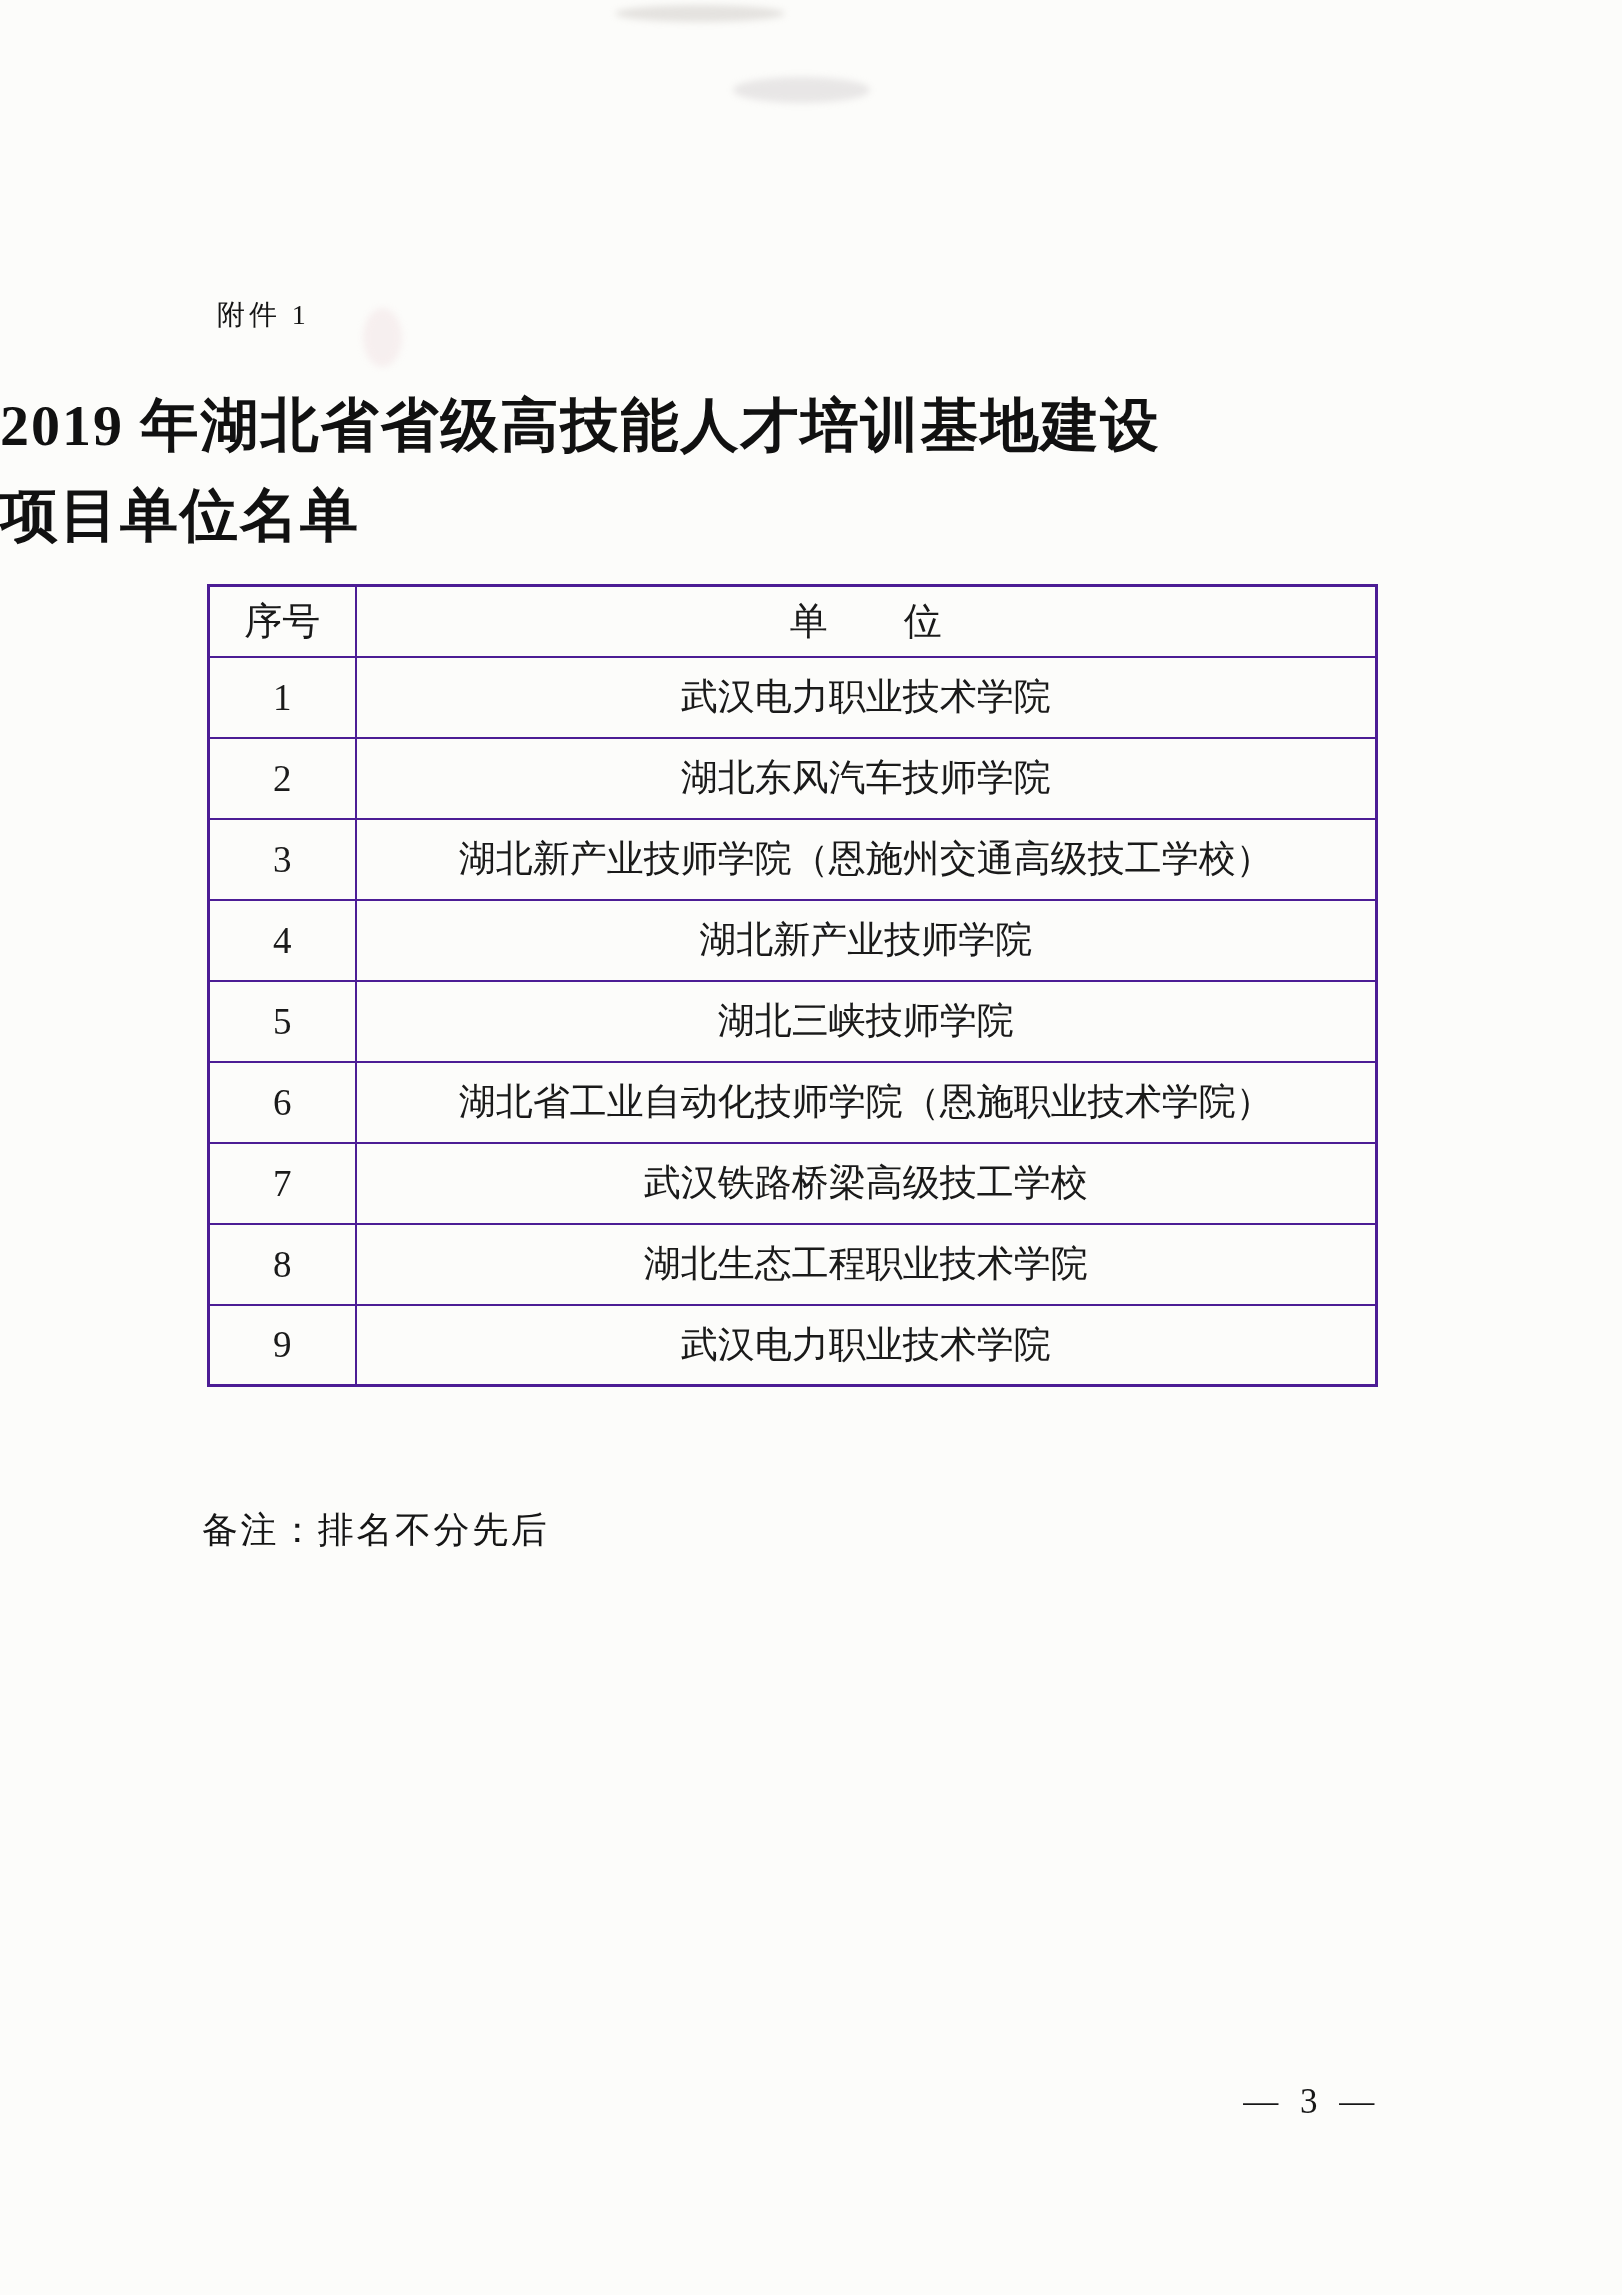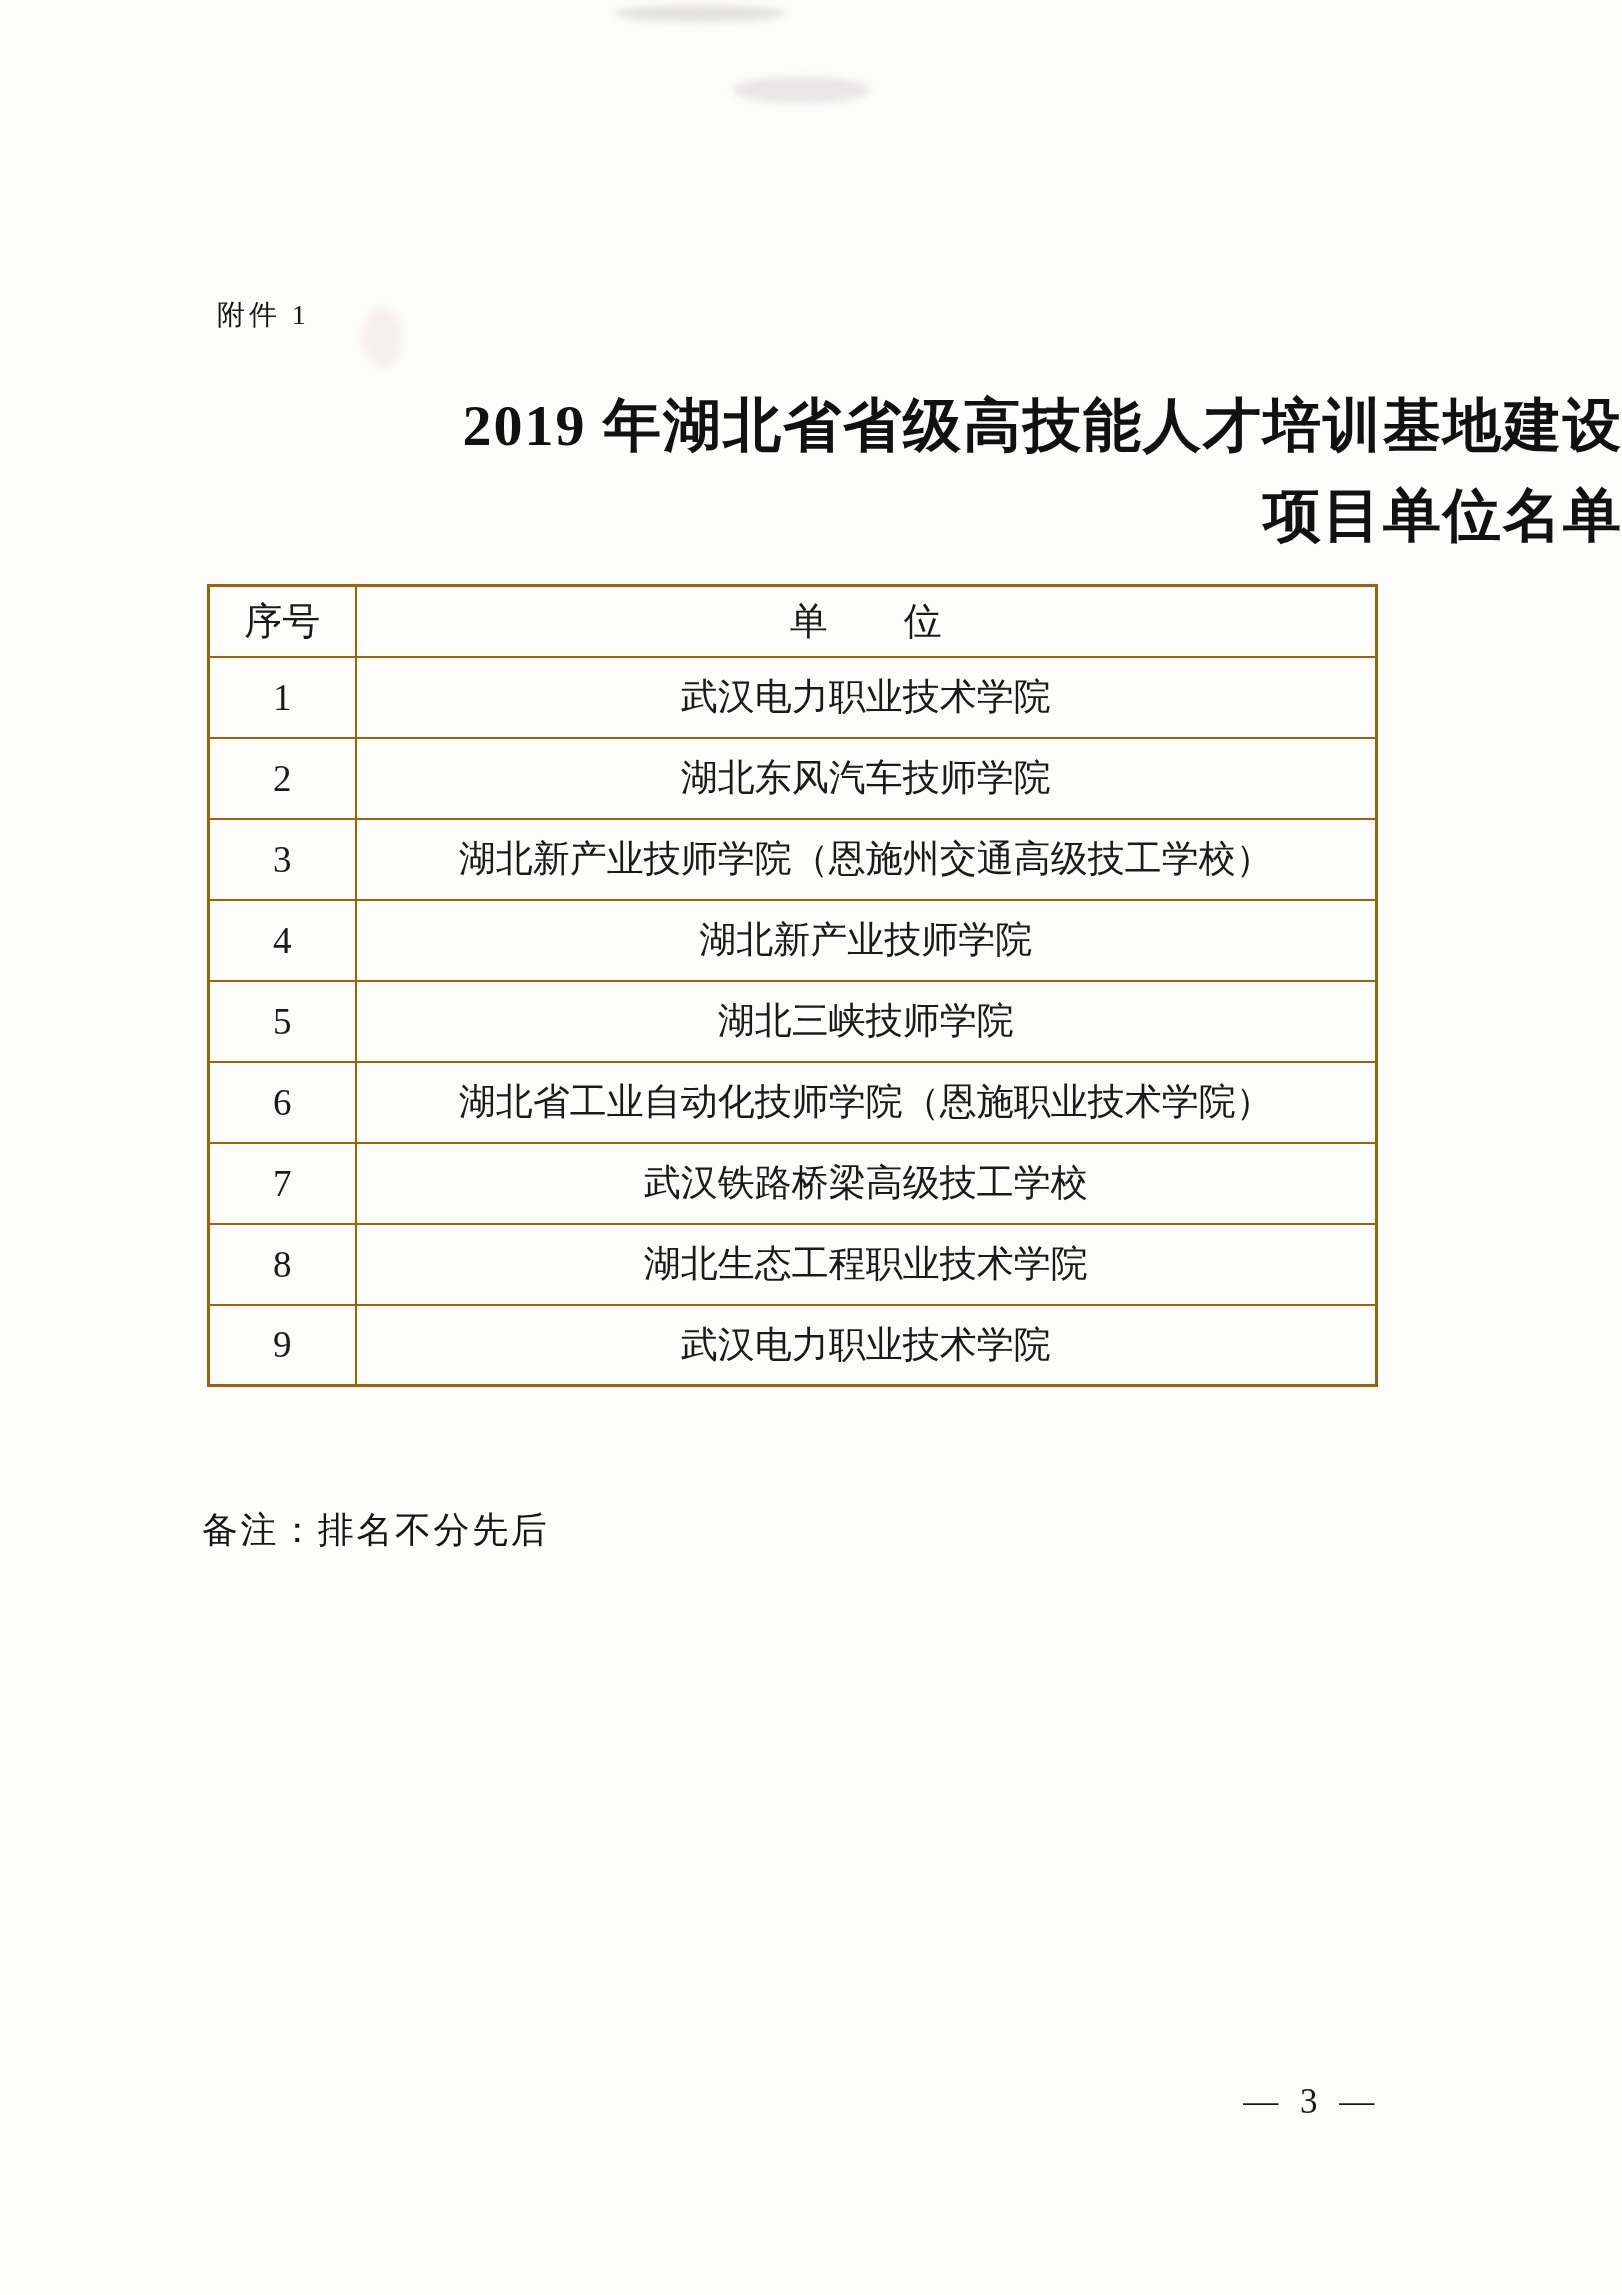--- a/index.html
+++ b/index.html
@@ -28,38 +28,38 @@
     left: 217px;
     top: 296px;
     font-size: 28px;
     letter-spacing: 3.9px;
   }
   .title-block {
     position: absolute;
     left: 0;
     top: 381px;
     width: 100%;
-    text-align: right;
+    text-align: left;
     font-weight: 700;
     font-size: 58px;
     line-height: 90px;
     letter-spacing: 2px;
     color: #111;
   }
   .doc-table {
     position: absolute;
     left: 207px;
     top: 584px;
     width: 1171px;
     border-collapse: collapse;
     table-layout: fixed;
   }
   .doc-table col.col-index { width: 147px; }
   .doc-table th, .doc-table td {
-    border: 2px solid #a16207;
+    border: 2px solid #4c1d95;
     text-align: center;
     vertical-align: middle;
     font-size: 37px;
     color: #1a1a1a;
     padding: 0;
   }
   .doc-table thead th {
     height: 71px;
     font-weight: 400;
     font-size: 38px;

